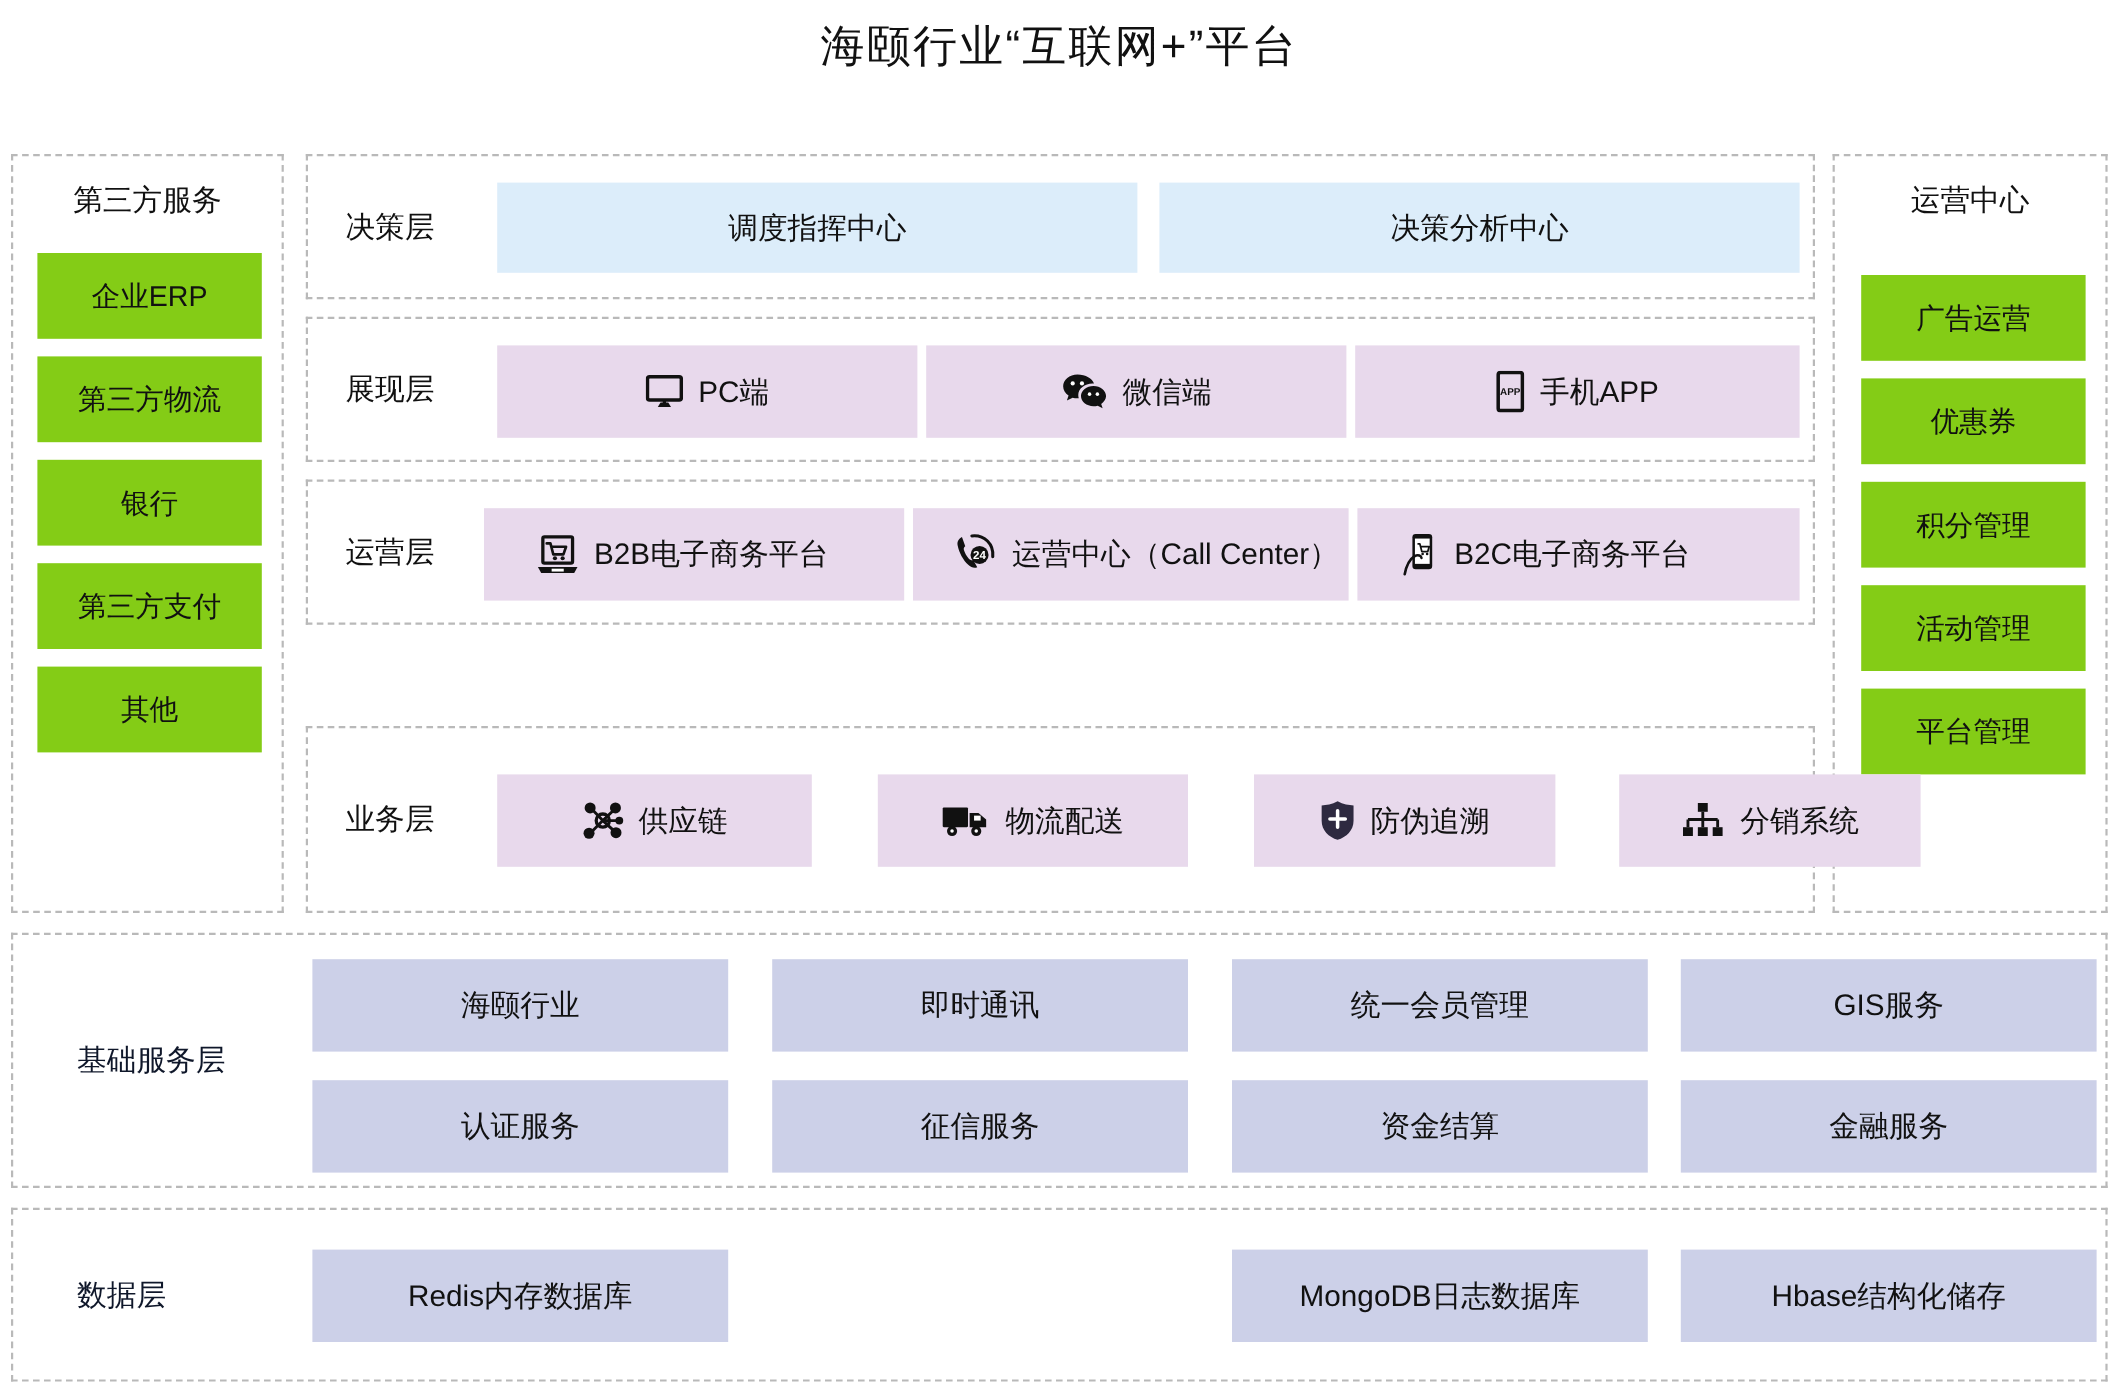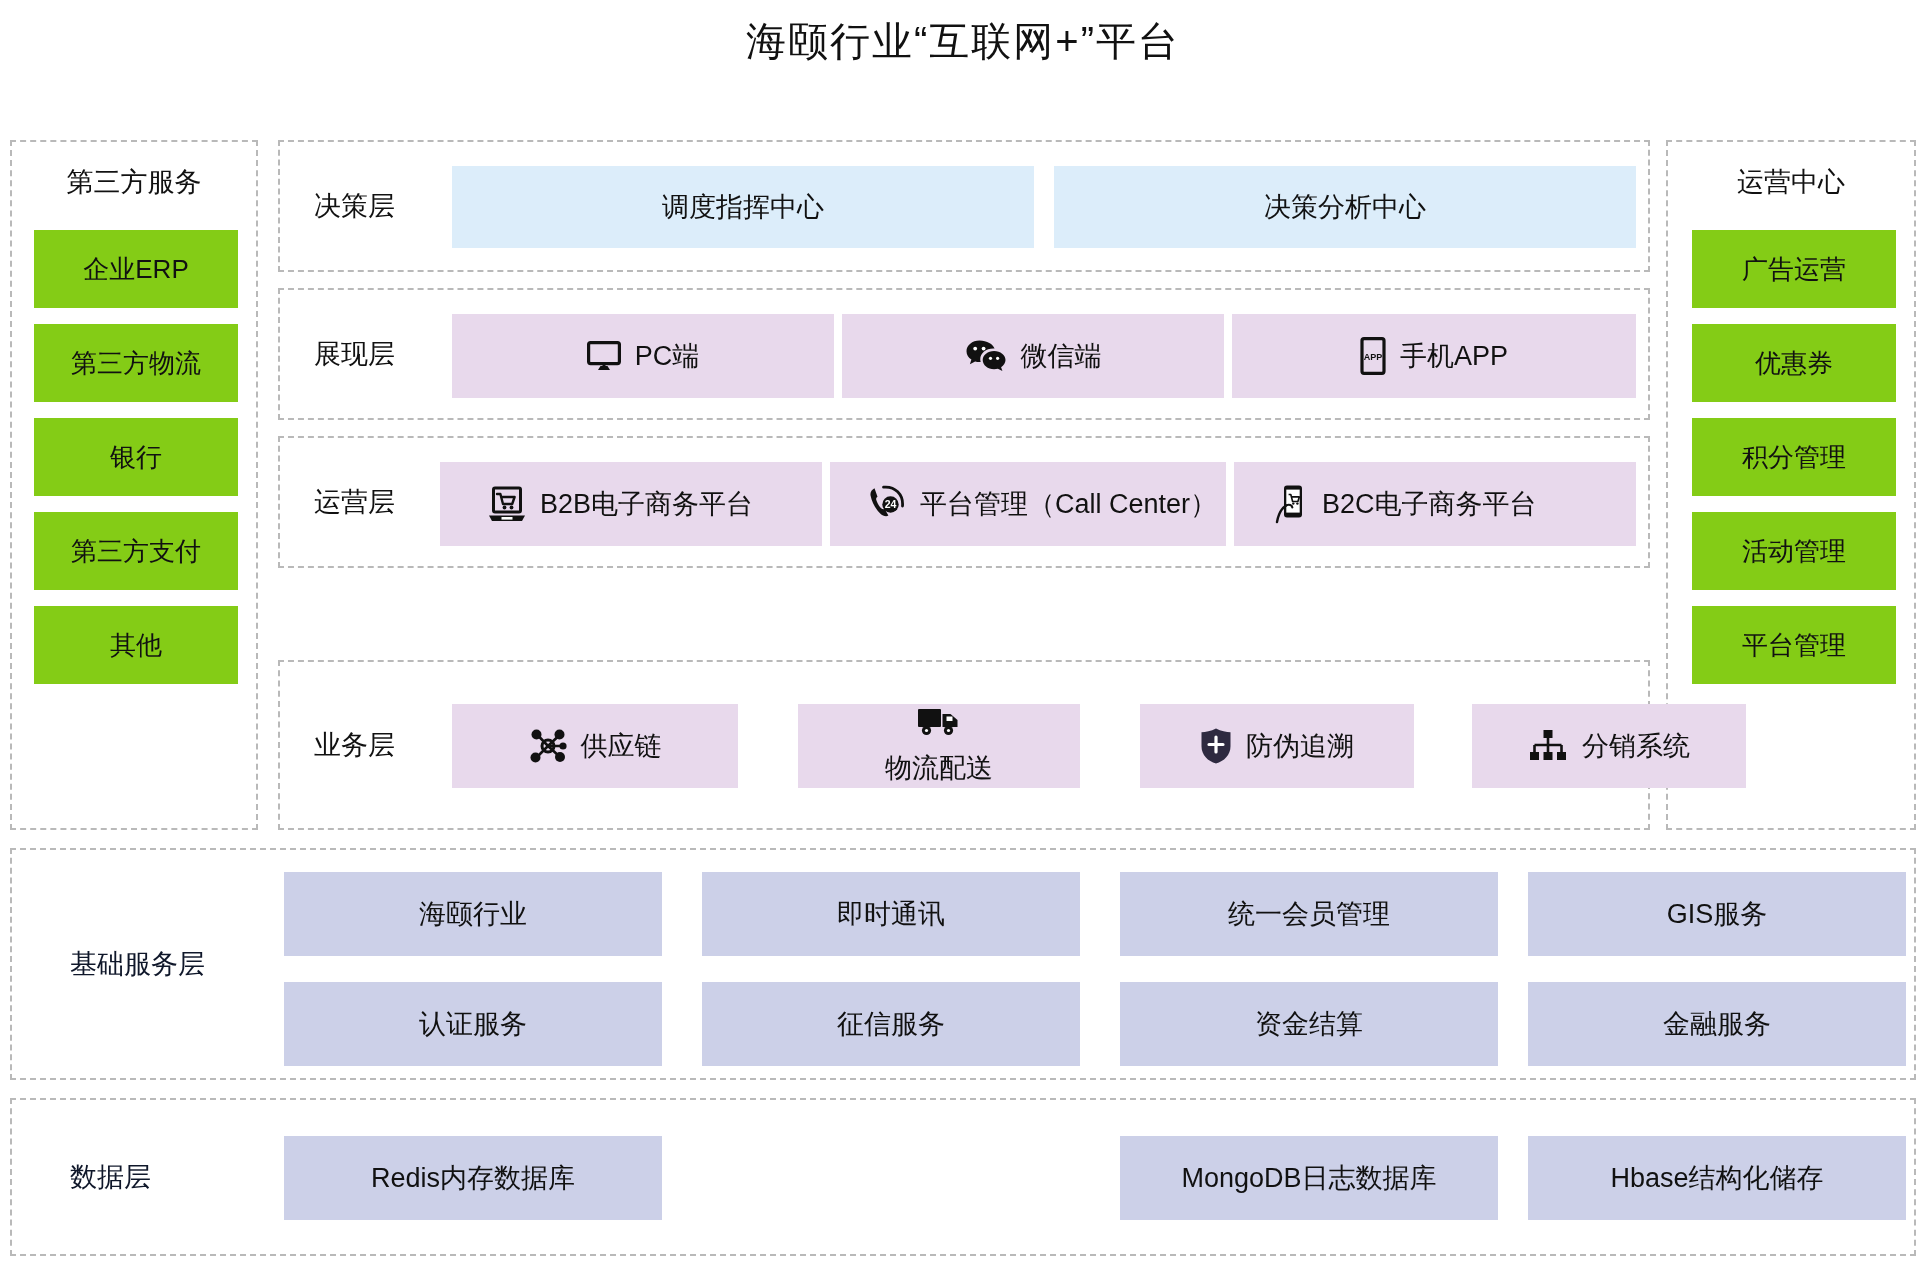--- a/index.html
+++ b/index.html
@@ -38,21 +38,21 @@
     position:absolute;left:0;width:100%;
     text-align:center;font-size:27px;color:#111;
   }
   .side-item{
     position:absolute;left:22px;width:204px;height:78px;
     background:#84cc16;
     display:flex;align-items:center;justify-content:center;
     font-size:26px;color:#111;
     box-sizing:border-box;
   }
-  #right-panel .side-item{left:24px;width:204px;}
+  #right-panel .side-item{left:24px;width:204px;margin-top:20px;}
 
   
   .layer{
     position:absolute;left:278px;width:1372px;
     border:2px dashed #b9b9b9;box-sizing:border-box;
   }
   .layer-label{
     position:absolute;left:34px;top:50%;transform:translateY(-50%);
     font-size:27px;color:#111;white-space:nowrap;
   }
@@ -180,21 +180,21 @@
 
     <div class="cell pink" style="left:550px;top:24px;width:396px;height:84px;justify-content:flex-start;padding-left:36px;">
       <span class="ico">
         <svg width="40" height="38" viewBox="0 0 40 38">
           <path d="M8.5 3.2c-3 1.6-4.6 4.3-3.9 7.6 1.3 6.5 5.1 13.4 9.6 17.6 2.6 2.4 5.6 3.5 8.2 2.2l-3.6-6.4c-1.6.5-2.9-.2-4.4-1.8-1.9-2-3.4-5-4.1-7.3-.4-1.4-.1-2.4 1.2-3.4Z" fill="#111"></path>
           <path d="M17.5 2.2 C29 1 37.5 9.5 36.5 21" fill="none" stroke="#111" stroke-width="2.8" stroke-linecap="round"></path>
           <circle cx="24.5" cy="19.5" r="8.2" fill="#111"></circle>
           <text x="24.5" y="23.4" font-size="10.5" font-weight="bold" text-anchor="middle" fill="#fff" font-family="Liberation Sans, sans-serif">24</text>
         </svg>
       </span>
-      <span>平台管理（Call Center）</span>
+      <span>运营中心（Call Center）</span>
     </div>
 
     <div class="cell pink" style="left:954px;top:24px;width:402px;height:84px;justify-content:flex-start;padding-left:40px;">
       <span class="ico">
         <svg width="34" height="40" viewBox="0 0 34 40">
           <rect x="10" y="1.5" width="18" height="32" rx="3" fill="#111"></rect>
           <rect x="12.3" y="5.6" width="13.4" height="23" fill="#fff"></rect>
           <path d="M14.6 10.5 h2.2 l1.8 7 h5.3 l1.4 -4.6 h-7.2" fill="none" stroke="#111" stroke-width="1.6" stroke-linejoin="round"></path>
           <circle cx="19.3" cy="19.6" r="1.2" fill="#111"></circle>
           <circle cx="23.4" cy="19.6" r="1.2" fill="#111"></circle>
@@ -217,21 +217,21 @@
           <circle cx="7.5" cy="7.5" r="5" fill="#111"></circle>
           <circle cx="30.5" cy="7.5" r="5" fill="#111"></circle>
           <circle cx="6.5" cy="30.5" r="5" fill="#111"></circle>
           <circle cx="31" cy="30" r="5" fill="#111"></circle>
           <circle cx="34" cy="19" r="3.6" fill="#111"></circle>
         </svg>
       </span>
       <span>供应链</span>
     </div>
 
-    <div class="cell pink" style="left:518px;top:42px;width:282px;height:84px;flex-direction:column;">
+    <div class="cell pink" style="left:518px;top:42px;width:282px;height:84px;">
       <span class="ico">
         <svg width="44" height="30" viewBox="0 0 44 30">
           <rect x="1" y="3" width="23" height="18" rx="1" fill="#111"></rect>
           <path d="M25.5 8 h8 l7 6 v7 h-15 Z" fill="#111"></path>
           <rect x="29.5" y="10.5" width="6" height="4.5" fill="#fff"></rect>
           <circle cx="9.5" cy="24.5" r="4.6" fill="#111"></circle>
           <circle cx="31.5" cy="24.5" r="4.6" fill="#111"></circle>
           <circle cx="9.5" cy="24.5" r="1.6" fill="#fff"></circle>
           <circle cx="31.5" cy="24.5" r="1.6" fill="#fff"></circle>
         </svg>

